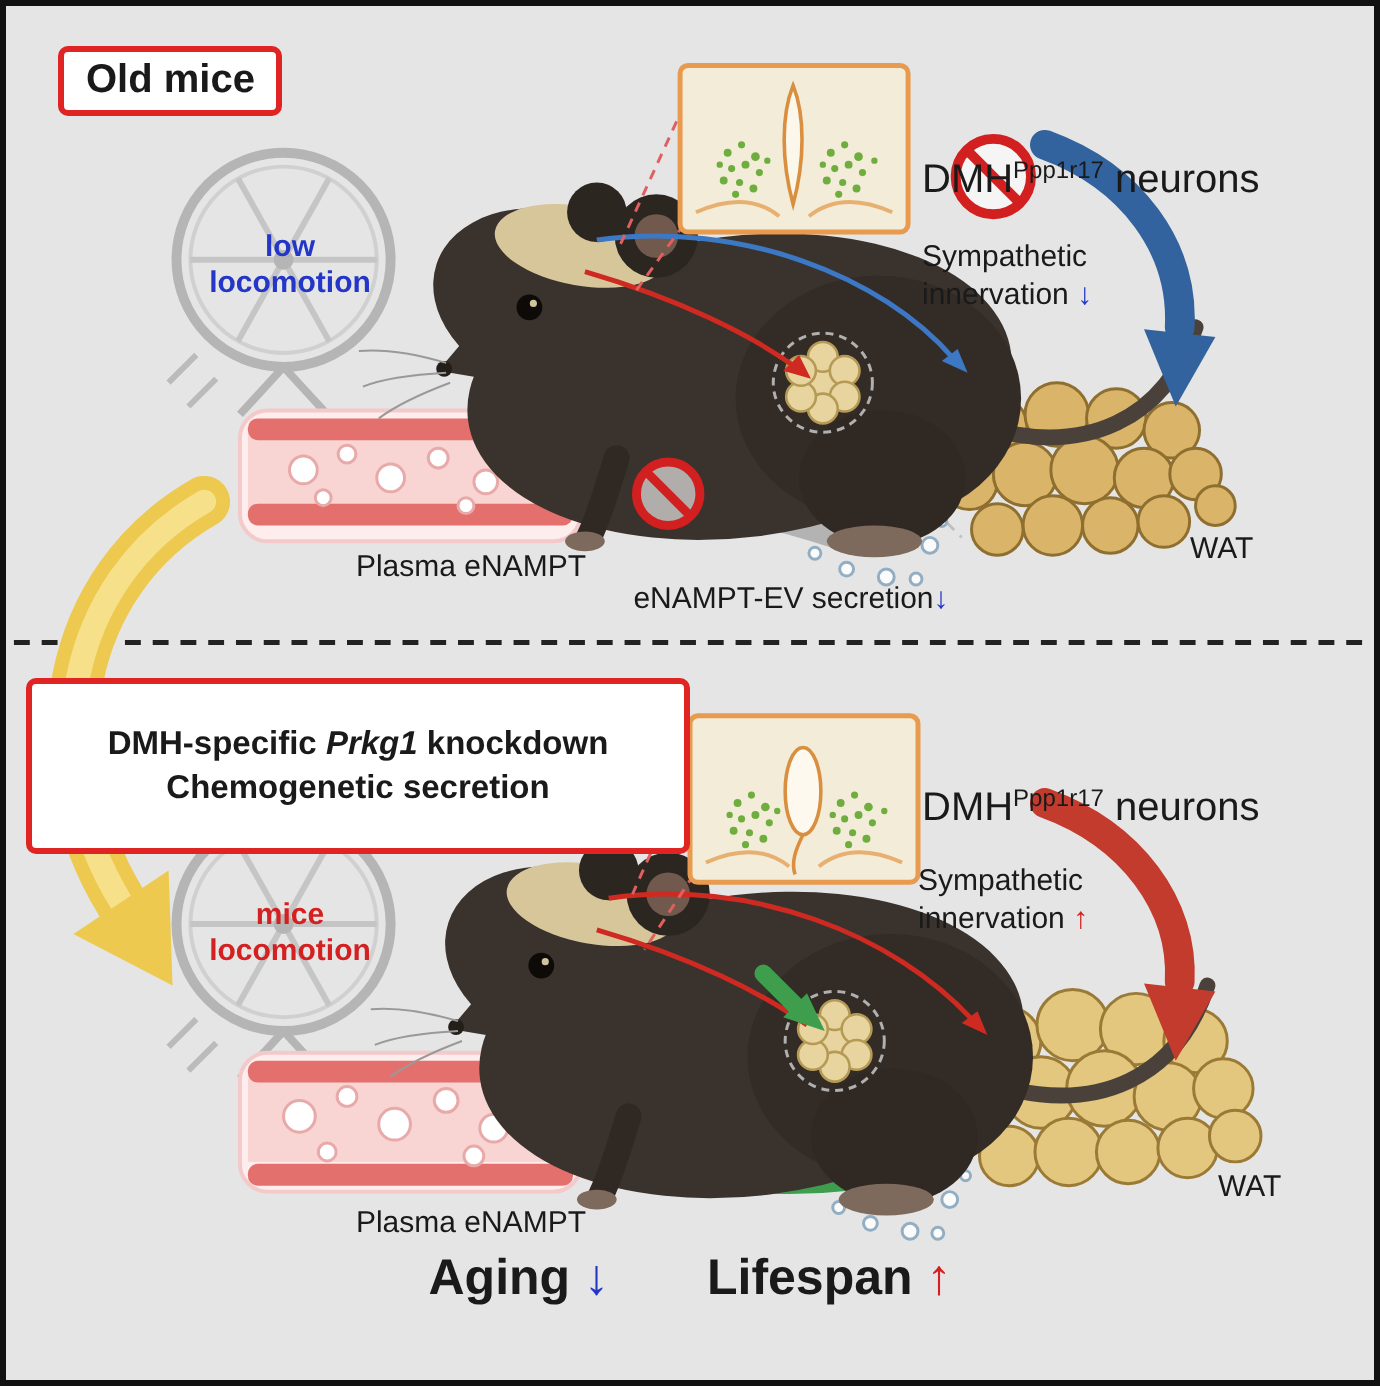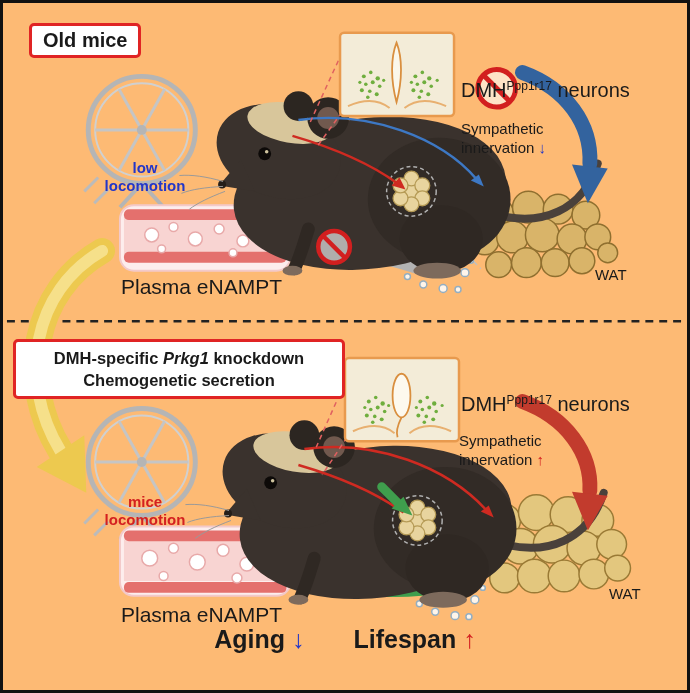--- a/index.html
+++ b/index.html
@@ -1,48 +1,48 @@
 <!DOCTYPE html>
 <html><head>
 <meta charset="utf-8">
 <style>
   html,body{margin:0;padding:0;background:#ffffff;}
   #canvas{
     position:relative;width:690px;height:693px;box-sizing:border-box;
-    border:3px solid #111;background:#fdba74;overflow:hidden;
+    border:3px solid #111;background:#e5e5e5;overflow:hidden;
     font-family:"Liberation Sans",sans-serif;color:#1a1a1a;
   }
   #art{position:absolute;left:0;top:0;width:100%;height:100%;}
   .lbl{position:absolute;z-index:5;}
   #old-mice-box{left:26px;top:20px;border:3px solid #e02424;border-radius:5px;
     padding:3px 11px;font-size:20px;font-weight:bold;background:#fff;}
   .neurons{font-size:20px;margin-top:48px;}
   #neurons-top{left:458px;top:28px;}
   #neurons-bottom{left:458px;top:342px;}
   .sup{font-size:12px;position:relative;top:-7px;}
-  .loco{width:104px;text-align:center;font-size:15px;line-height:18px;font-weight:bold;margin-top:44px;}
+  .loco{width:104px;text-align:center;font-size:15px;line-height:18px;font-weight:bold;}
   #loco-top{left:90px;top:112px;color:#2336c8;}
   #loco-bottom{left:90px;top:446px;color:#d42020;}
   .symp{width:122px;text-align:left;font-size:15px;line-height:19px;}
   #symp-top{left:458px;top:116px;}
   #symp-bottom{left:456px;top:428px;}
   .arrow-blue{color:#2336c8;font-weight:bold;}
   .arrow-red{color:#d42020;font-weight:bold;}
-  .plasma{width:172px;text-align:left;font-size:21px;}
+  .plasma{width:172px;text-align:right;font-size:15px;}
   #plasma-top{left:118px;top:272px;}
   #plasma-bottom{left:118px;top:600px;}
   .ev{width:195px;text-align:center;font-size:15px;}
   #ev-top{left:295px;top:288px;}
   #ev-bottom{left:312px;top:612px;}
   .wat{font-size:15px;}
   #wat-top{left:592px;top:263px;}
   #wat-bottom{left:606px;top:582px;}
   #treatment-box{left:10px;top:336px;width:332px;border:3px solid #e02424;border-radius:5px;
     background:#fff;text-align:center;font-size:16.5px;font-weight:bold;line-height:22px;
-    padding:5px 2px;box-sizing:border-box;}
+    padding:19px 2px;box-sizing:border-box;}
   .gene{font-style:italic;}
   #footer{left:0;width:100%;top:622px;text-align:center;font-size:25px;font-weight:bold;}
   #footer .gap{display:inline-block;width:42px;}
   #footer .arrow-blue,#footer .arrow-red{font-size:25px;}
 </style>
 </head>
 <body>
 
 <div id="canvas">
 
@@ -376,20 +376,23 @@
 <div class="lbl symp" id="symp-top">
   <span>Sympathetic</span><br>
   <span>innervation</span>
   <span class="arrow-blue">↓</span>
 </div>
 
 <div class="lbl plasma" id="plasma-top">
   <span>Plasma eNAMPT</span>
 </div>
 
+<div class="lbl ev" id="ev-top">
+  <span>eNAMPT-EV secretion</span><span class="arrow-blue">↓</span>
+</div>
 
 <div class="lbl wat" id="wat-top">
   <span>WAT</span>
 </div>
 
 <div class="lbl" id="treatment-box">
   <div>
     <span>DMH-specific </span><span class="gene">Prkg1</span><span> knockdown</span>
   </div>
   <div>Chemogenetic secretion</div>

